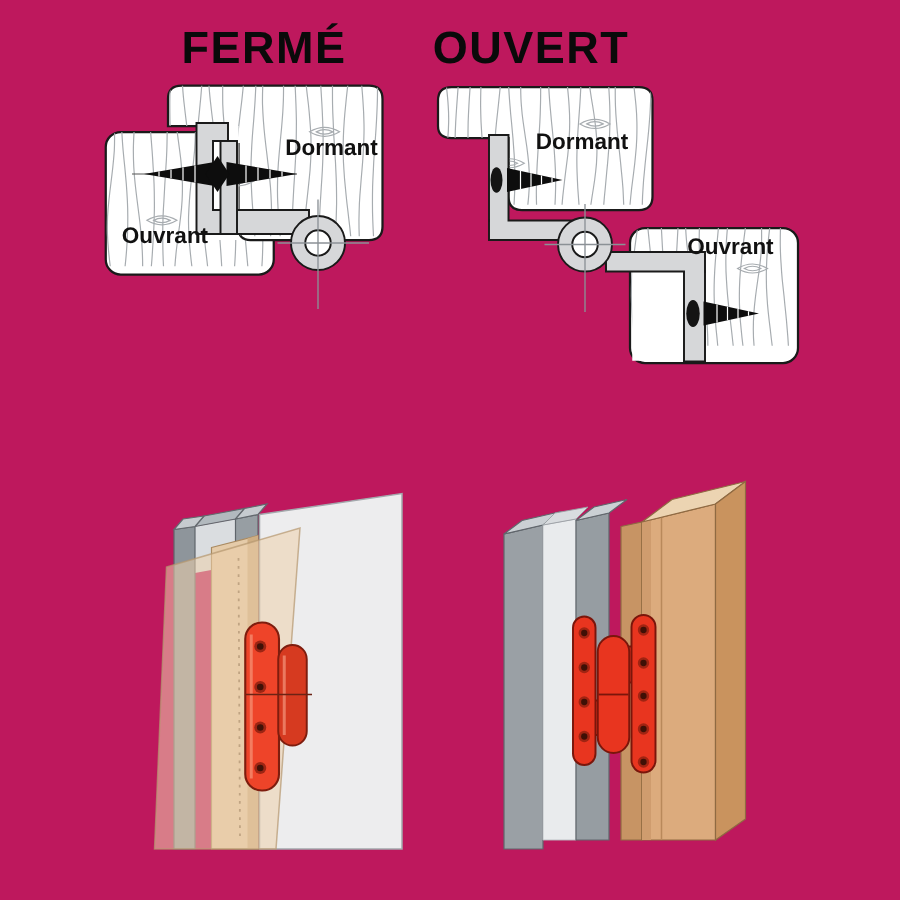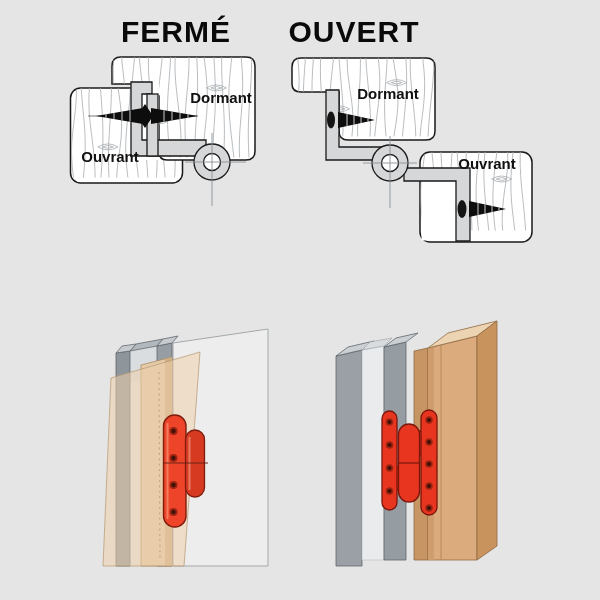--- a/index.html
+++ b/index.html
@@ -1,16 +1,16 @@
 <!DOCTYPE html>
 <html><head>
 <meta charset="utf-8">
 <style>
   html,body{margin:0;padding:0;background:#ffffff;}
-  .canvas{width:600px;height:600px;position:relative;background:#e5e5e5;overflow:hidden;
+  .canvas{width:600px;height:600px;position:relative;background:#be185d;overflow:hidden;
           font-family:"Liberation Sans", sans-serif;}
   svg text{font-family:"Liberation Sans", sans-serif;}
   .title{font-size:30px;font-weight:bold;fill:#0a0a0a;letter-spacing:1px;}
   .lbl{font-size:15px;font-weight:bold;fill:#111111;}
   .wood{fill:#ffffff;stroke:#1a1a1a;stroke-width:1.5;}
   .leaf{stroke:#1a1a1a;stroke-width:1.3;}
   .hole{fill:#ffffff;stroke:#1a1a1a;stroke-width:1.3;}
   .cross{stroke:#8b9196;stroke-width:0.9;}
   .screw{fill:#0d0d0d;}
   .hatch{stroke:#ffffff;stroke-width:0.8;}

